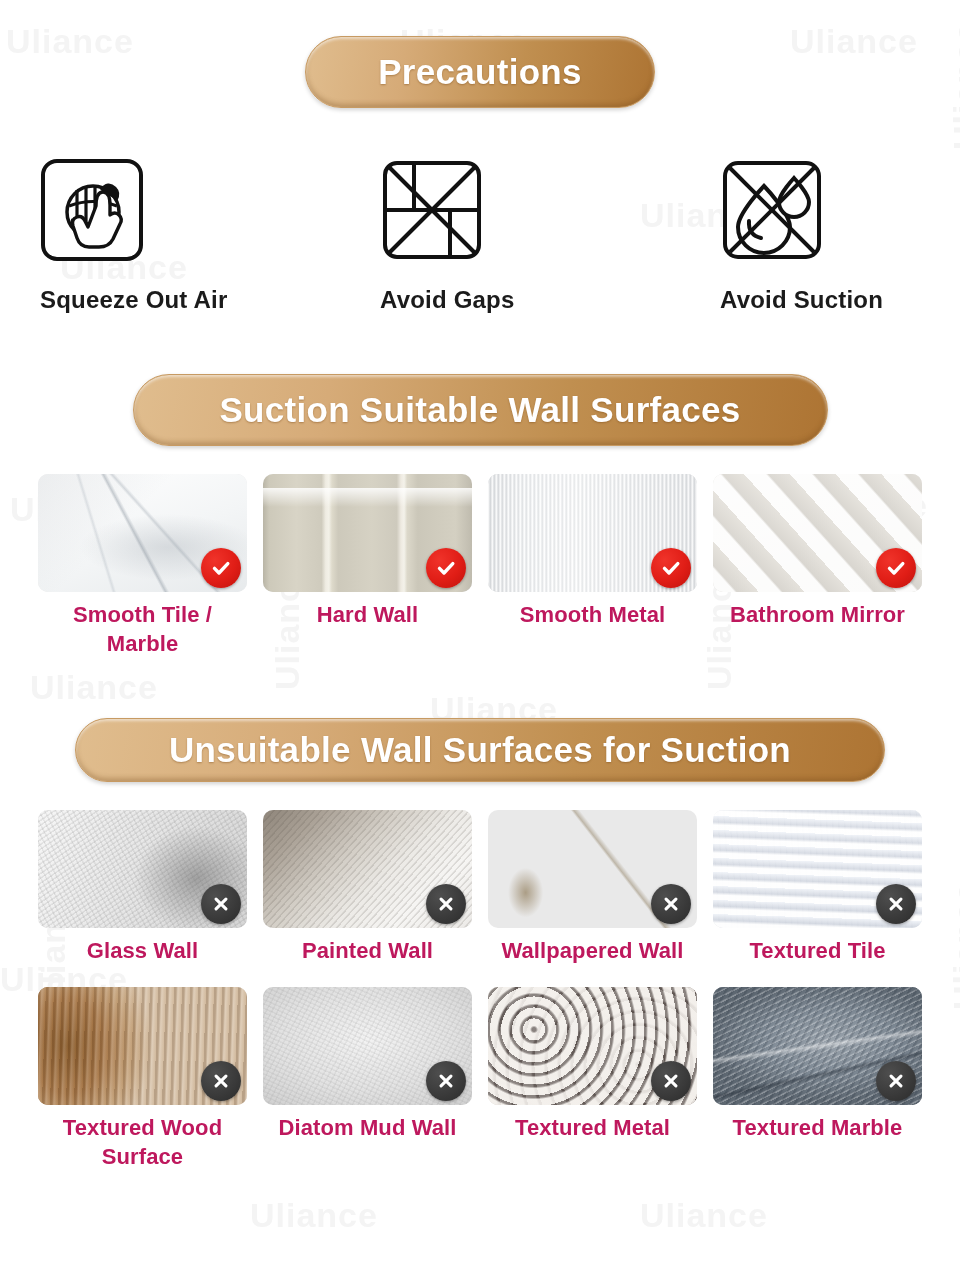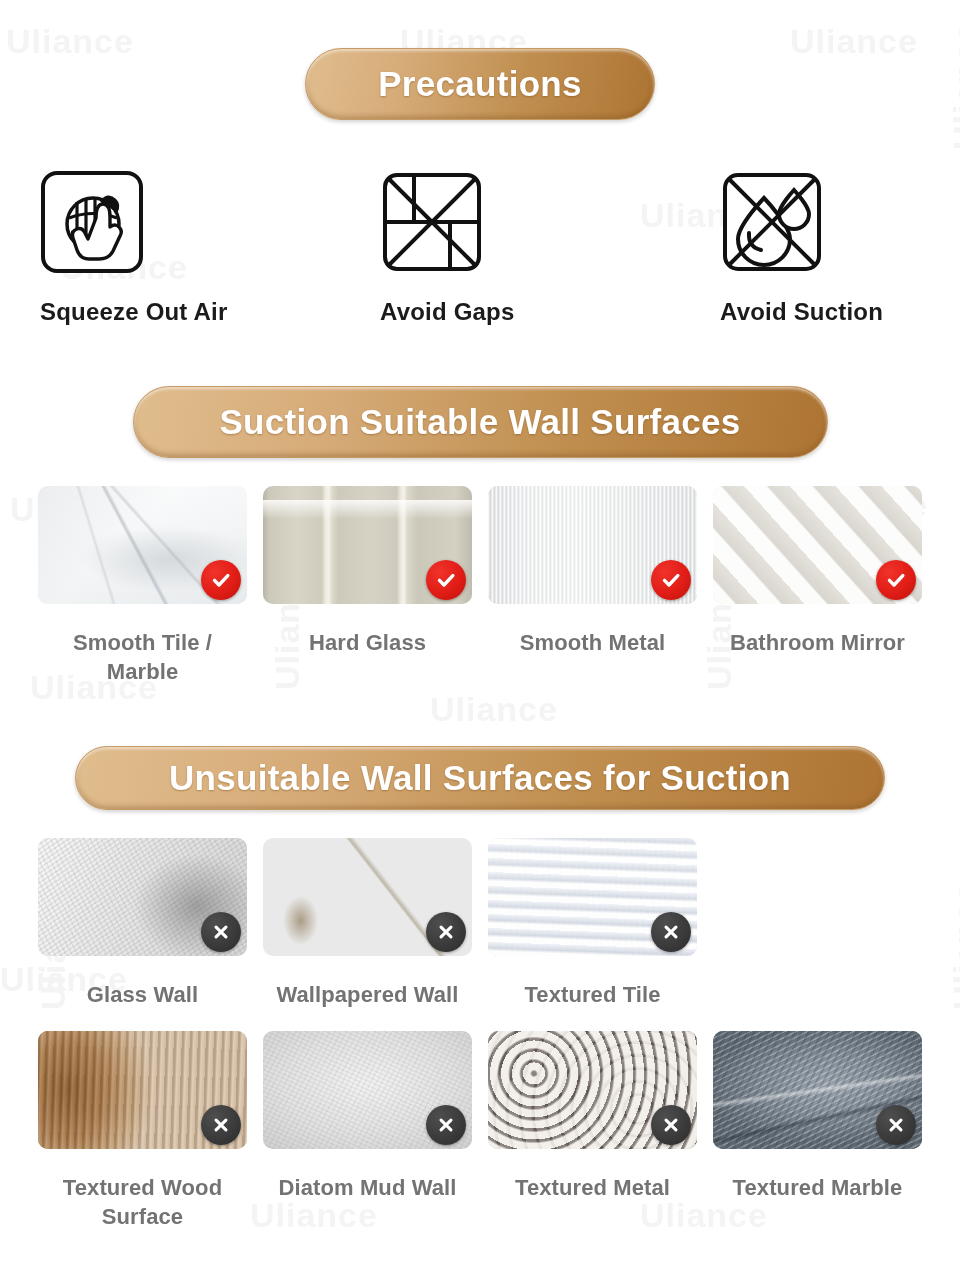--- a/index.html
+++ b/index.html
@@ -66,21 +66,21 @@
     font-weight: 700;
     text-shadow: 0 1px 2px rgba(120,70,20,.45);
     letter-spacing: .3px;
   }
   .banner.b1 { width: 350px; height: 72px; font-size: 35px; }
   .banner.b2 { width: 695px; height: 72px; font-size: 35px; }
   .banner.b3 { width: 810px; height: 64px; font-size: 35px; }
 
   
   .precautions {
-    padding-top: 48px;
+    padding-top: 36px;
   }
   .icon-row {
     display: flex;
     justify-content: center;
     gap: 140px;
     margin-top: 50px;
   }
   .icon-item {
     width: 200px;
     display: flex;
@@ -140,26 +140,26 @@
     background: radial-gradient(circle at 34% 30%, #f0332a 0%, #e01d16 55%, #bf120c 100%);
     box-shadow: 0 1px 3px rgba(0,0,0,.35);
   }
   .badge.no {
     background: radial-gradient(circle at 34% 30%, #4e4e4e 0%, #3b3b3b 55%, #2b2b2b 100%);
     box-shadow: 0 1px 3px rgba(0,0,0,.35);
   }
   .badge svg { display: block; }
 
   .cell-label {
-    margin-top: 24px;
+    margin-top: 8px;
     font-size: 22px;
     font-weight: 600;
     line-height: 1.32;
     text-align: center;
-    color: #737373;
+    color: #be185d;
     letter-spacing: .1px;
   }
 
   
   .tex-marble {
     background:
       linear-gradient(135deg, rgba(190,195,200,.30) 0%, rgba(255,255,255,0) 42%),
       radial-gradient(ellipse 60% 40% at 62% 62%, rgba(150,158,166,.30) 0%, rgba(255,255,255,0) 70%),
       linear-gradient(160deg, #ffffff 0%, #f3f5f6 55%, #e7eaec 100%);
   }
@@ -374,21 +374,21 @@
 
       <div class="cell">
         <div class="thumb">
           <div class="tex tex-glass"></div>
           <div class="badge ok">
             <svg viewBox="0 0 24 24" width="24" height="24">
                 <path d="M5.5 12.4 L10 17 L18.8 7.6" fill="none" stroke="#fff" stroke-width="3.4" stroke-linecap="round" stroke-linejoin="round"></path>
               </svg>
           </div>
         </div>
-        <div class="cell-label">Hard Glass</div>
+        <div class="cell-label">Hard Wall</div>
       </div>
 
       <div class="cell">
         <div class="thumb">
           <div class="tex tex-metal"></div>
           <div class="badge ok">
             <svg viewBox="0 0 24 24" width="24" height="24">
                 <path d="M5.5 12.4 L10 17 L18.8 7.6" fill="none" stroke="#fff" stroke-width="3.4" stroke-linecap="round" stroke-linejoin="round"></path>
               </svg>
           </div>
@@ -423,20 +423,31 @@
           <div class="tex tex-cement"></div>
           <div class="badge no">
             <svg viewBox="0 0 24 24" width="22" height="22">
                 <path d="M6.6 6.6 L17.4 17.4 M17.4 6.6 L6.6 17.4" fill="none" stroke="#fff" stroke-width="3.4" stroke-linecap="round"></path>
               </svg>
           </div>
         </div>
         <div class="cell-label">Glass Wall</div>
       </div>
 
+      <div class="cell">
+        <div class="thumb">
+          <div class="tex tex-painted"></div>
+          <div class="badge no">
+            <svg viewBox="0 0 24 24" width="22" height="22">
+                <path d="M6.6 6.6 L17.4 17.4 M17.4 6.6 L6.6 17.4" fill="none" stroke="#fff" stroke-width="3.4" stroke-linecap="round"></path>
+              </svg>
+          </div>
+        </div>
+        <div class="cell-label">Painted Wall</div>
+      </div>
 
       <div class="cell">
         <div class="thumb">
           <div class="tex tex-wallpaper"></div>
           <div class="badge no">
             <svg viewBox="0 0 24 24" width="22" height="22">
                 <path d="M6.6 6.6 L17.4 17.4 M17.4 6.6 L6.6 17.4" fill="none" stroke="#fff" stroke-width="3.4" stroke-linecap="round"></path>
               </svg>
           </div>
         </div>

